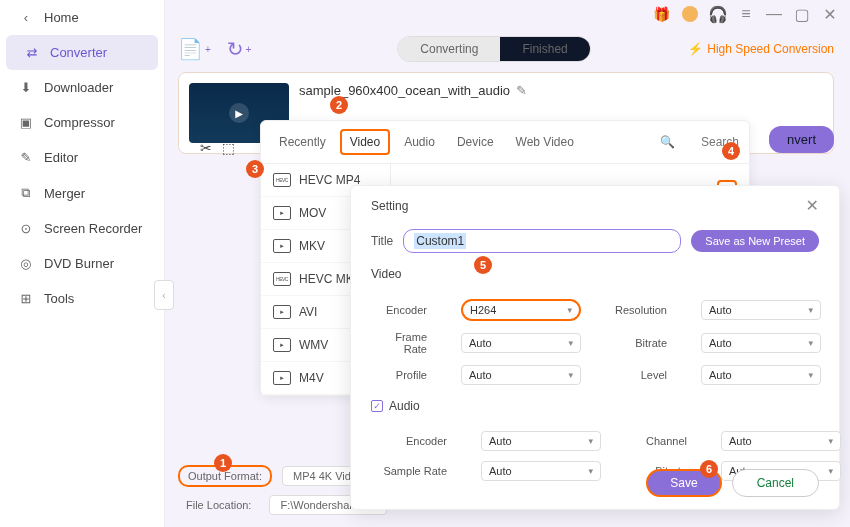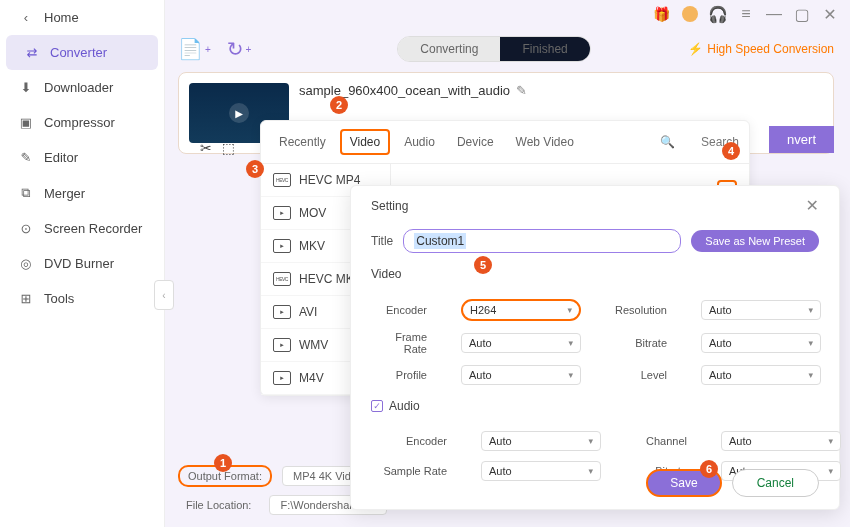--- a/index.html
+++ b/index.html
@@ -18,21 +18,21 @@
 .toolbar { display: flex; align-items: center; gap: 16px; }
 .toolbar-btn { color: #8b6fd8; font-size: 20px; display: flex; align-items: center; gap: 2px; }
 .seg-control { margin-left: 130px; display: flex; border: 1px solid #ddd; border-radius: 16px; overflow: hidden; background: #fff; }
 .seg { padding: 5px 22px; font-size: 12px; color: #666; background: #0f172a; }
 .seg.active { background: #e9e9e9; }
 .highspeed { margin-left: auto; color: #ff7a00; font-size: 12px; display: flex; align-items: center; gap: 4px; }
 .card { background: #fff; border: 1px solid #ead9cb; border-radius: 8px; margin-top: 10px; padding: 10px; display: flex; gap: 10px; }
 .thumb { width: 100px; height: 60px; background: linear-gradient(#0a2a4a,#123a5a); border-radius: 4px; position: relative; }
 .thumb::after { content: "▶"; position: absolute; inset: 0; display: flex; align-items: center; justify-content: center; color: #fff; font-size: 10px; background: rgba(255,255,255,.15); width: 20px; height: 20px; border-radius: 50%; margin: auto; }
 .file-title { font-size: 13px; color: #333; display: flex; align-items: center; gap: 6px; }
-.convert-btn { position: absolute; right: 0; top: 50px; background: #8b6fd8; color: #ffffff; padding: 6px 18px; border-radius: 0; font-size: 13px; }
+.convert-btn { position: absolute; right: 0; top: 50px; background: #8b6fd8; color: #0f172a; padding: 6px 18px; border-radius: 12px; font-size: 13px; }
 .thumb-tools { position: absolute; left: 200px; top: 140px; display: flex; gap: 10px; color: #444; font-size: 14px; }
 .format-popup { position: absolute; left: 260px; top: 120px; width: 490px; background: #fff; border: 1px solid #eee; border-radius: 6px; box-shadow: 0 2px 12px rgba(0,0,0,.08); z-index: 5; }
 .fp-tabs { display: flex; gap: 6px; padding: 8px 10px; border-bottom: 1px solid #eee; align-items: center; font-size: 12px; color: #666; }
 .fp-tab { padding: 4px 8px; border-radius: 4px; }
 .fp-tab.active { border: 2px solid #ff6a00; color: #333; font-weight: 500; }
 .fp-search { margin-left: auto; display: flex; align-items: center; gap: 4px; color: #bbb; font-size: 12px; }
 .fp-search input { border: none; outline: none; font-size: 12px; width: 60px; text-align: right; }
 .fp-body { display: flex; }
 .fp-list { width: 130px; border-right: 1px solid #eee; }
 .fp-item { display: flex; align-items: center; gap: 8px; padding: 9px 12px; font-size: 12px; color: #444; border-bottom: 1px solid #f5f5f5; }

